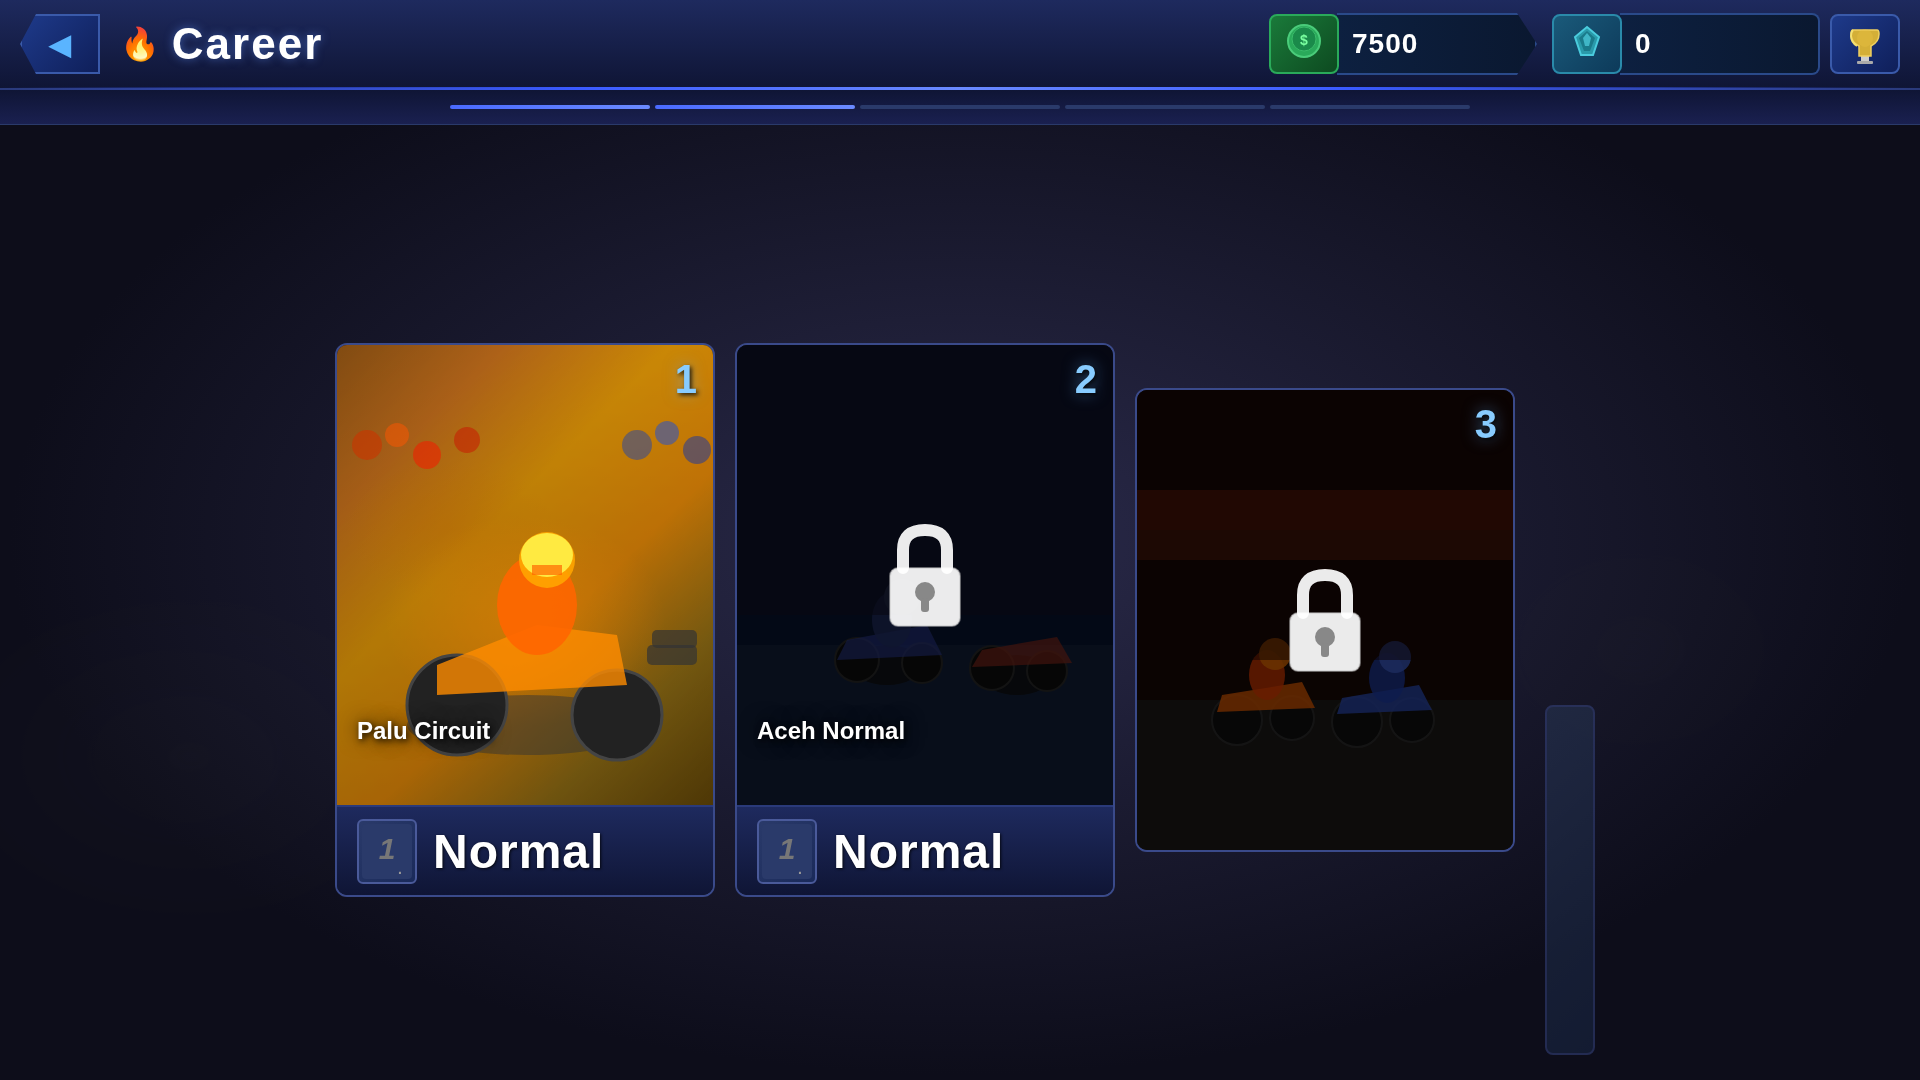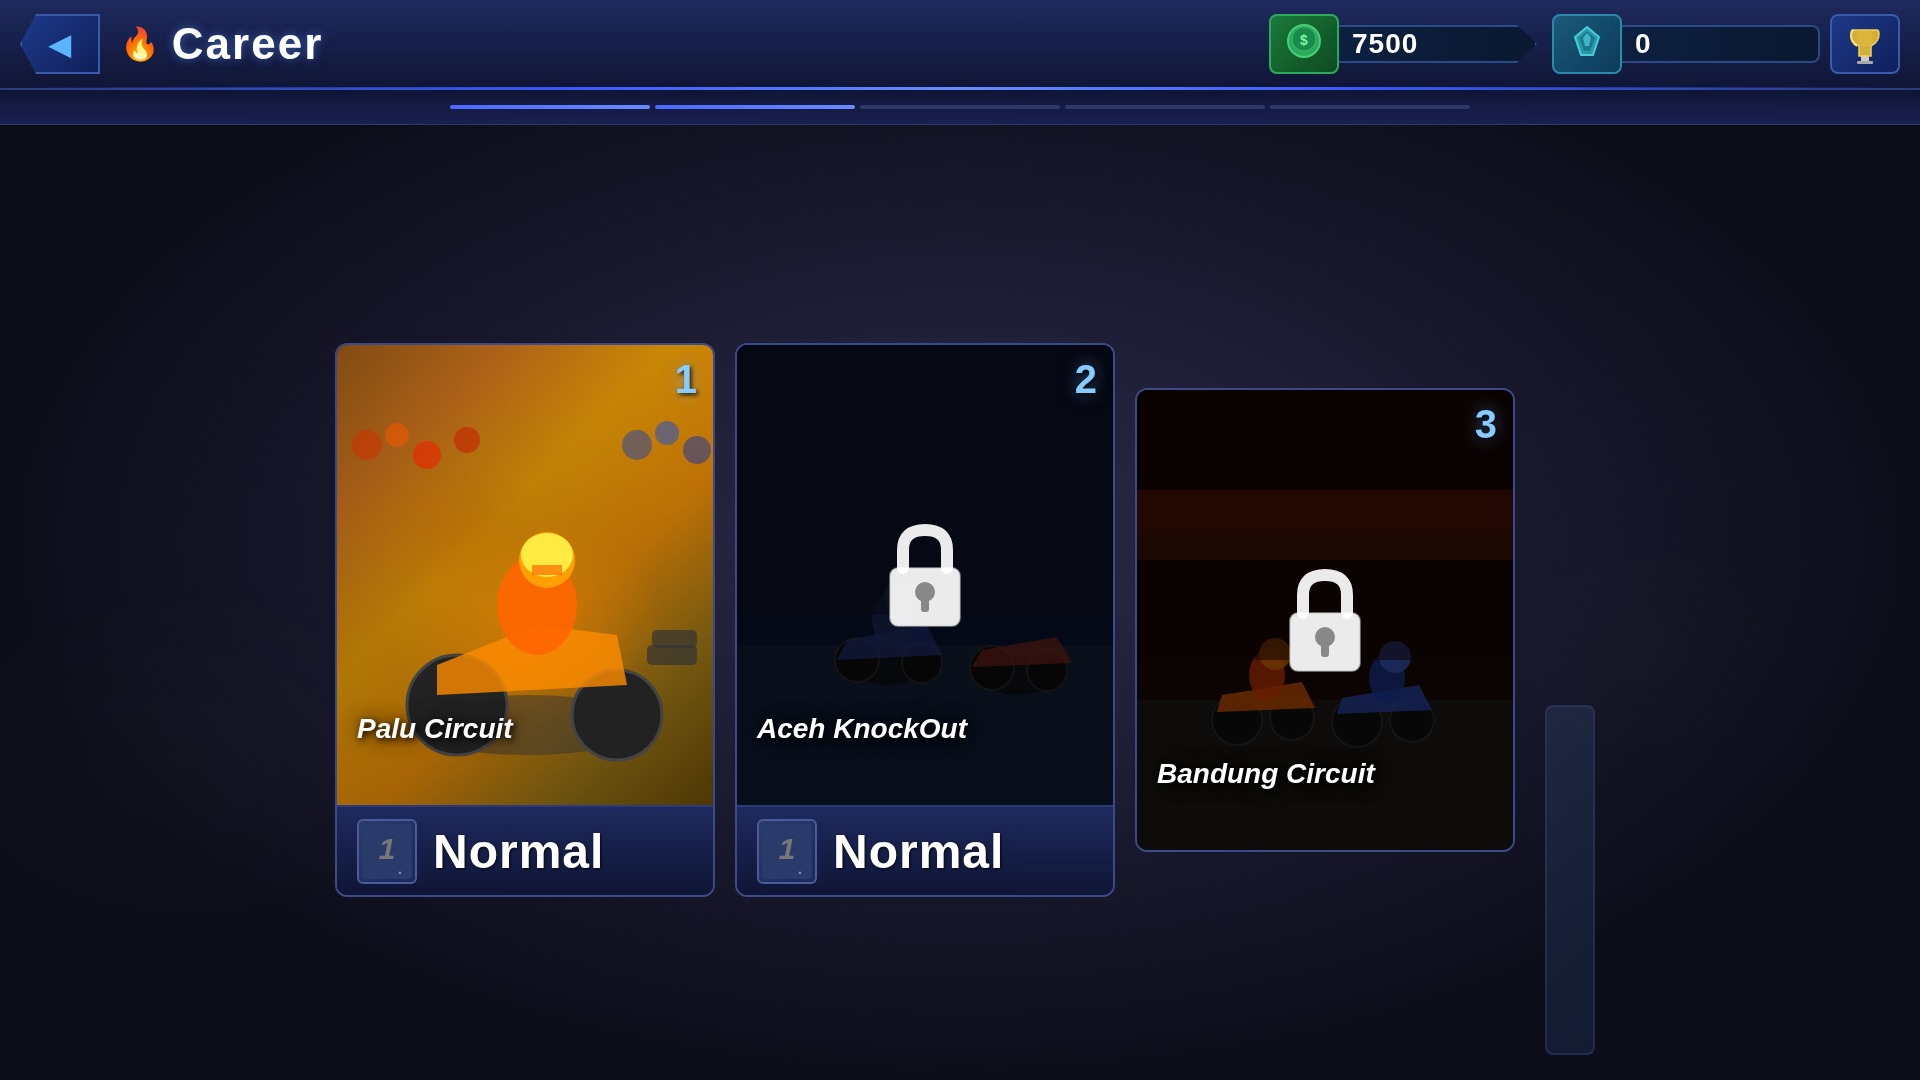--- a/index.html
+++ b/index.html
@@ -115,21 +115,21 @@
     .currency-icon-wrap.diamond {
       background: linear-gradient(135deg, #1a5a7a, #0d3a5a);
       border-color: #2a8aaa;
     }
 
     .currency-icon-svg {
       font-size: 28px;
     }
 
     .currency-value-wrap {
-      height: 38px;
+      height: 62px;
       min-width: 200px;
       background: linear-gradient(90deg, #0d2040 0%, #0a1830 100%);
       border: 2px solid #2a4a8a;
       border-left: none;
       border-radius: 0 8px 8px 0;
       display: flex;
       align-items: center;
       padding: 0 20px 0 15px;
       clip-path: polygon(0 0, calc(100% - 20px) 0, 100% 50%, calc(100% - 20px) 100%, 0 100%);
       margin-left: -2px;
@@ -249,26 +249,25 @@
       color: #88ccff;
       text-shadow: 2px 2px 4px rgba(0,0,0,0.8), 0 0 15px rgba(100,180,255,0.5);
       z-index: 5;
     }
 
     
     .circuit-name {
       position: absolute;
       bottom: 60px;
       left: 20px;
-      font-size: 28px;
+      font-size: 24px;
       font-weight: 900;
       color: white;
       text-shadow: 2px 2px 6px rgba(0,0,0,0.9), 0 0 20px rgba(0,0,0,0.8);
       z-index: 5;
-      font-style: italic;
     }
 
     
     .lock-overlay {
       position: absolute;
       inset: 0;
       background: rgba(0,0,0,0.45);
       display: flex;
       align-items: center;
       justify-content: center;
@@ -505,21 +504,21 @@
         <div class="lock-icon-wrap">
           <svg width="100" height="110" viewBox="0 0 100 110">
             <rect x="15" y="48" width="70" height="58" rx="8" fill="rgba(255,255,255,0.92)" stroke="rgba(200,200,200,0.5)" stroke-width="2"></rect>
             <path d="M28 48 L28 30 Q28 10 50 10 Q72 10 72 30 L72 48" fill="none" stroke="rgba(255,255,255,0.92)" stroke-width="12" stroke-linecap="round"></path>
             <circle cx="50" cy="72" r="10" fill="#888"></circle>
             <rect x="46" y="78" width="8" height="14" fill="#888" rx="3"></rect>
           </svg>
         </div>
       </div>
       <span class="card-number">2</span>
-      <span class="circuit-name">Aceh KnockOut</span>
+      <span class="circuit-name">Aceh Normal</span>
     </div>
     <div class="card-footer">
       <div class="mode-icon-wrap">
         <svg width="50" height="55" viewBox="0 0 50 55">
           <rect width="50" height="55" rx="4" fill="#2a3a6a"></rect>
           <text x="25" y="35" text-anchor="middle" font-size="30" font-weight="900" fill="#777" font-style="italic">1</text>
           <text x="38" y="50" text-anchor="middle" font-size="14" font-weight="900" fill="#999">.</text>
         </svg>
       </div>
       <span class="mode-label">Normal</span>
@@ -556,21 +555,20 @@
         <div class="lock-icon-wrap">
           <svg width="100" height="110" viewBox="0 0 100 110">
             <rect x="15" y="48" width="70" height="58" rx="8" fill="rgba(255,255,255,0.92)" stroke="rgba(200,200,200,0.5)" stroke-width="2"></rect>
             <path d="M28 48 L28 30 Q28 10 50 10 Q72 10 72 30 L72 48" fill="none" stroke="rgba(255,255,255,0.92)" stroke-width="12" stroke-linecap="round"></path>
             <circle cx="50" cy="72" r="10" fill="#888"></circle>
             <rect x="46" y="78" width="8" height="14" fill="#888" rx="3"></rect>
           </svg>
         </div>
       </div>
       <span class="card-number">3</span>
-      <span class="circuit-name">Bandung Circuit</span>
     </div>
   </div>
 
   <div class="partial-card" style="position:relative; width:50px; height:350px; background:linear-gradient(135deg,#2a3a5a,#1a2a4a); border:2px solid #3a4a8a; border-radius:8px; opacity:0.5; flex-shrink:0;">
   </div>
 
 </div>
 
 <div class="bg-overlay"></div>
 <div class="bg-decoration"></div>

